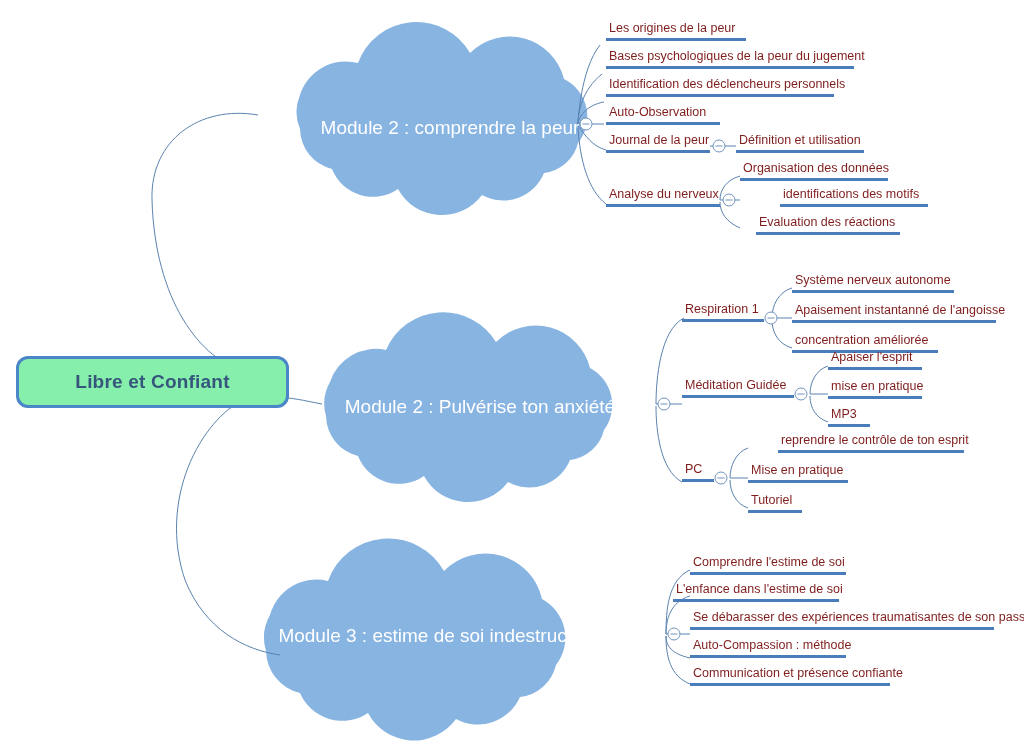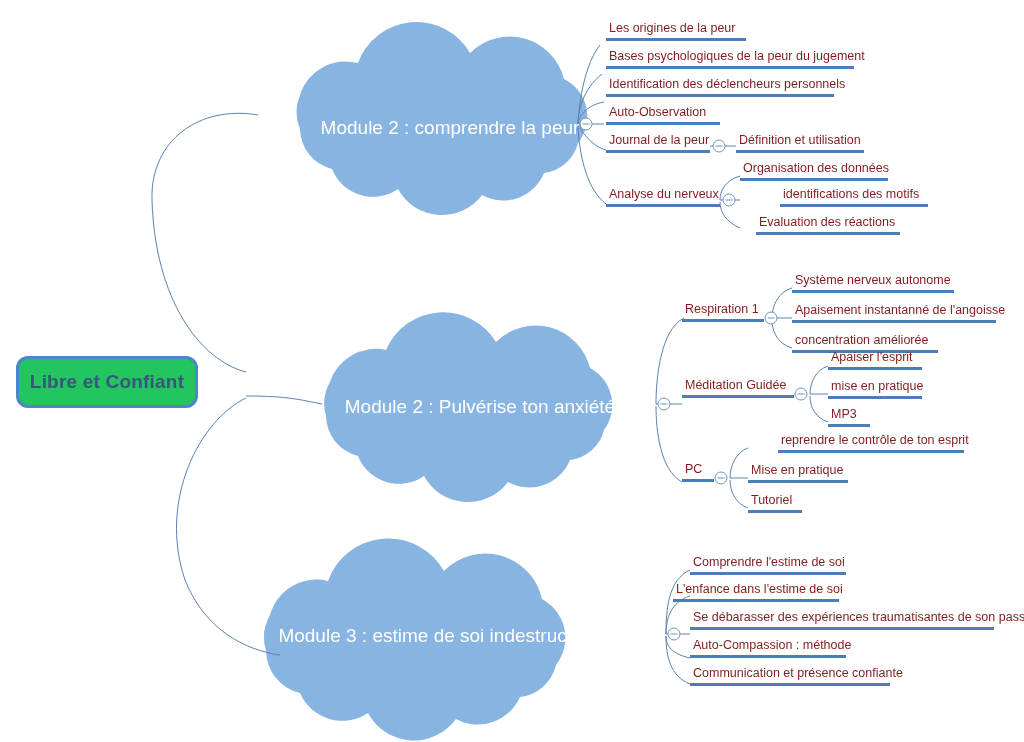--- a/index.html
+++ b/index.html
@@ -48,24 +48,24 @@
   #svg-layer .toggle-minus {
     stroke: #6f93bd;
     stroke-width: 1;
   }
 
   
   .root-node {
     position: absolute;
     left: 16px;
     top: 356px;
-    width: 182px;
+    width: 273px;
     height: 52px;
     box-sizing: border-box;
-    background: #22c55e;
+    background: #86efac;
     border: 3px solid #4a86c8;
     border-radius: 12px;
     display: flex;
     align-items: center;
     justify-content: center;
   }
   .root-node .root-label {
     font-size: 19px;
     font-weight: bold;
     color: #36567c;

